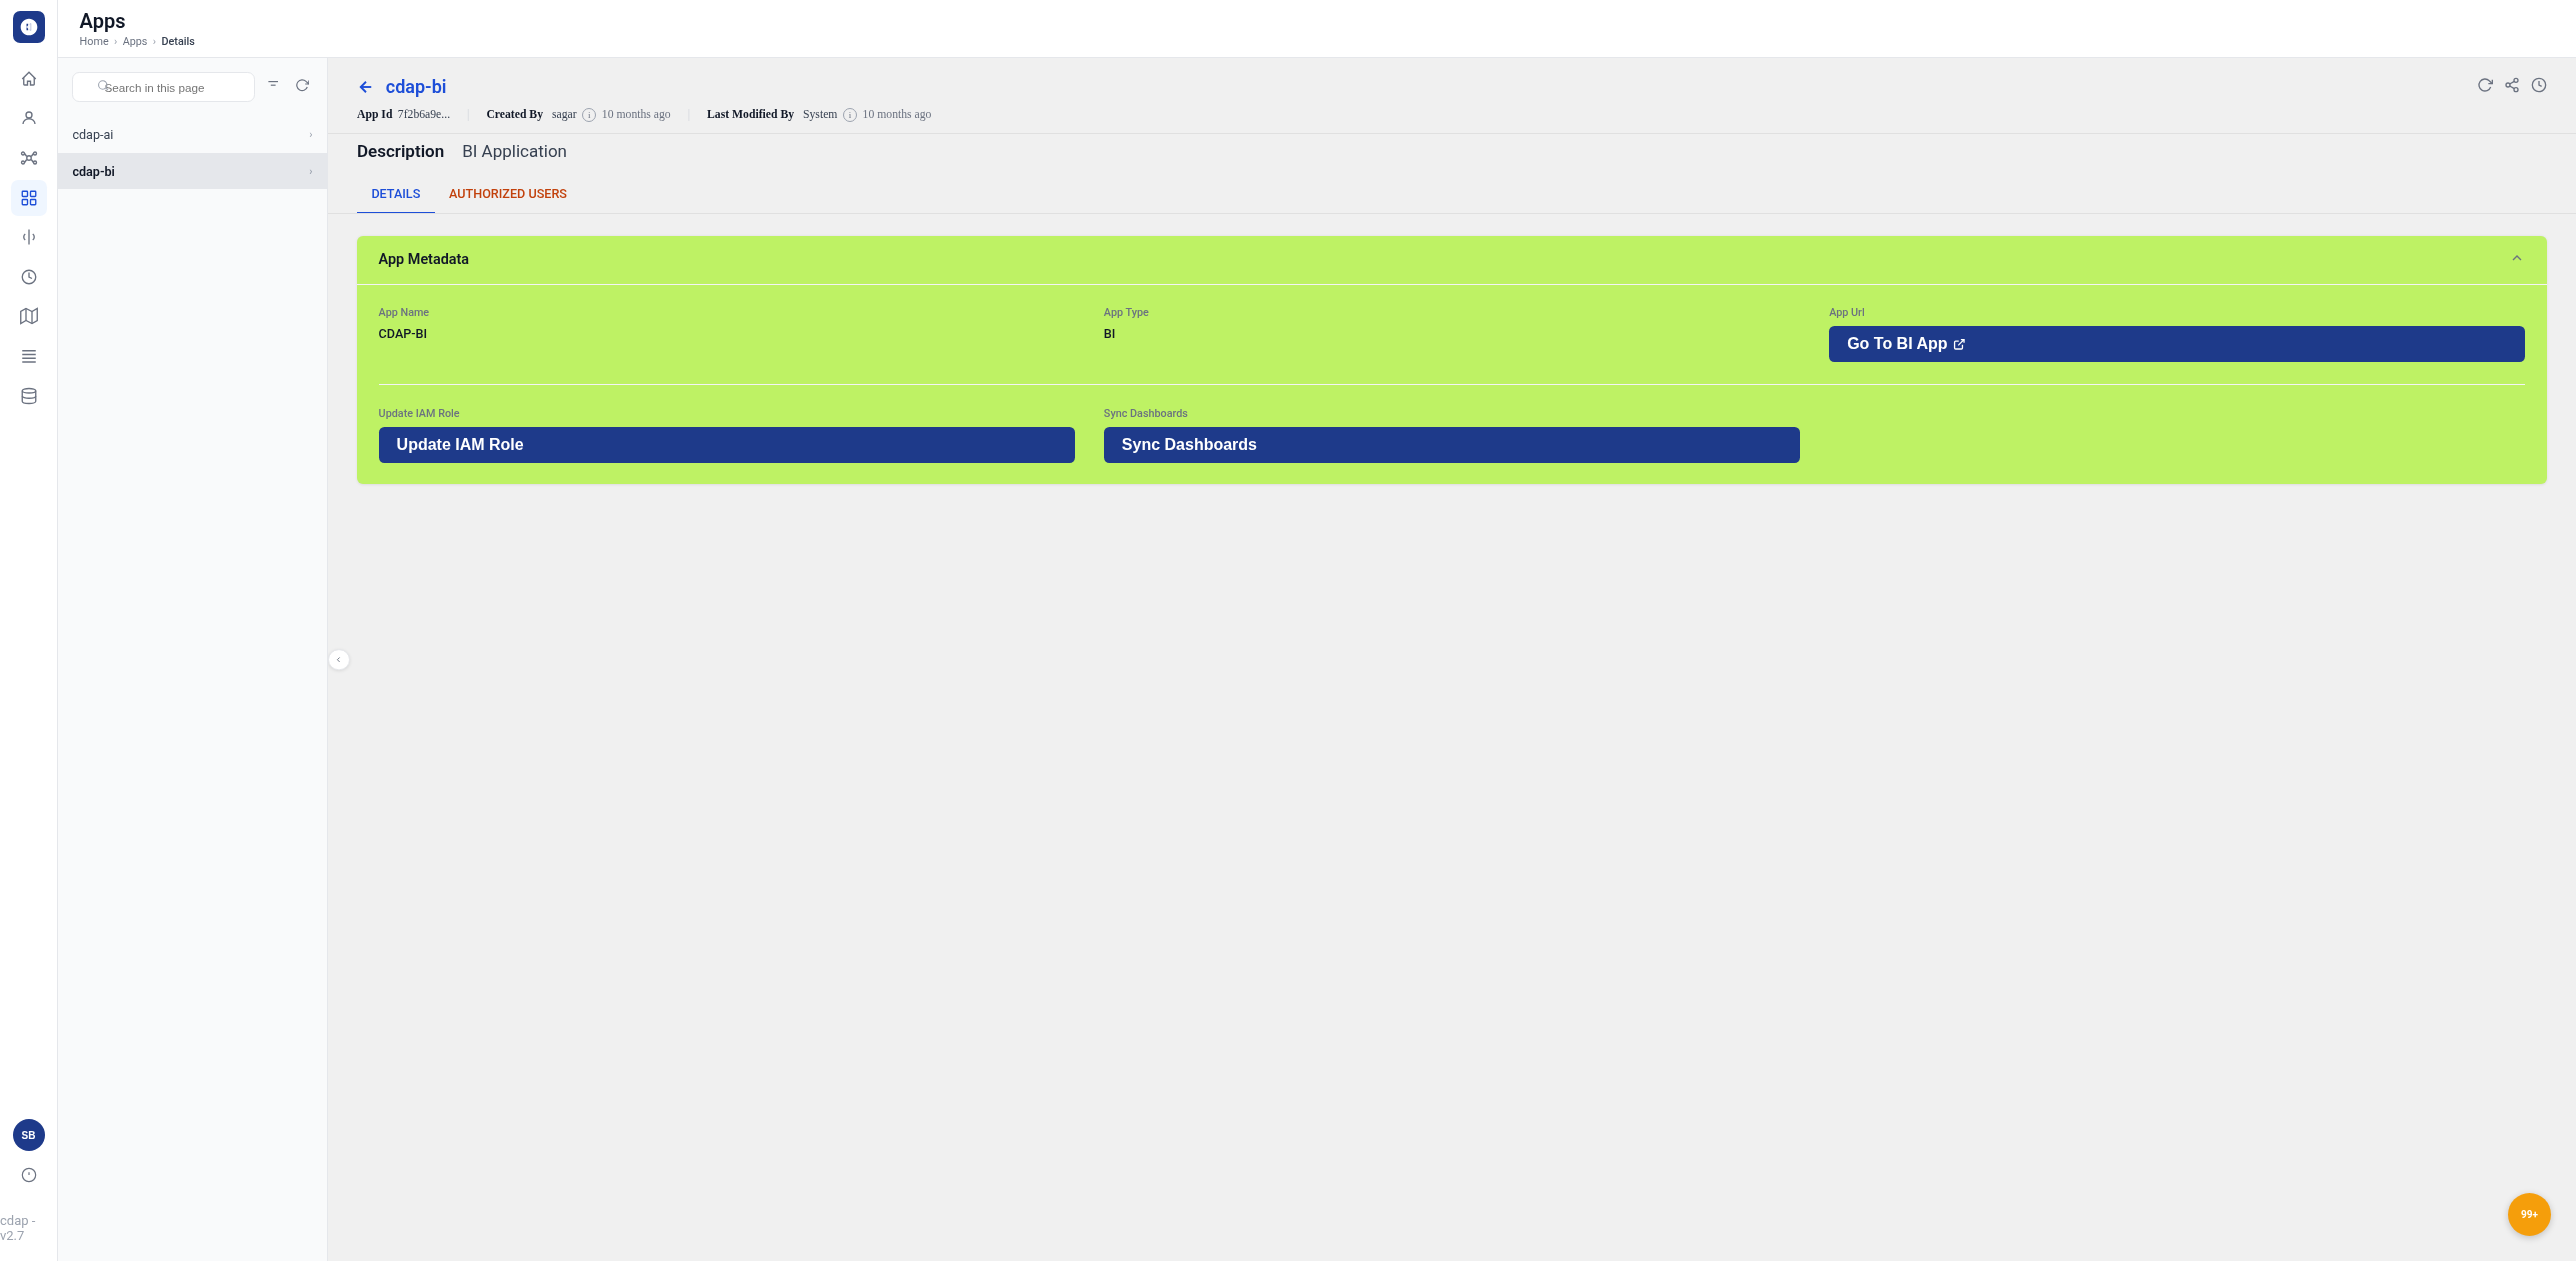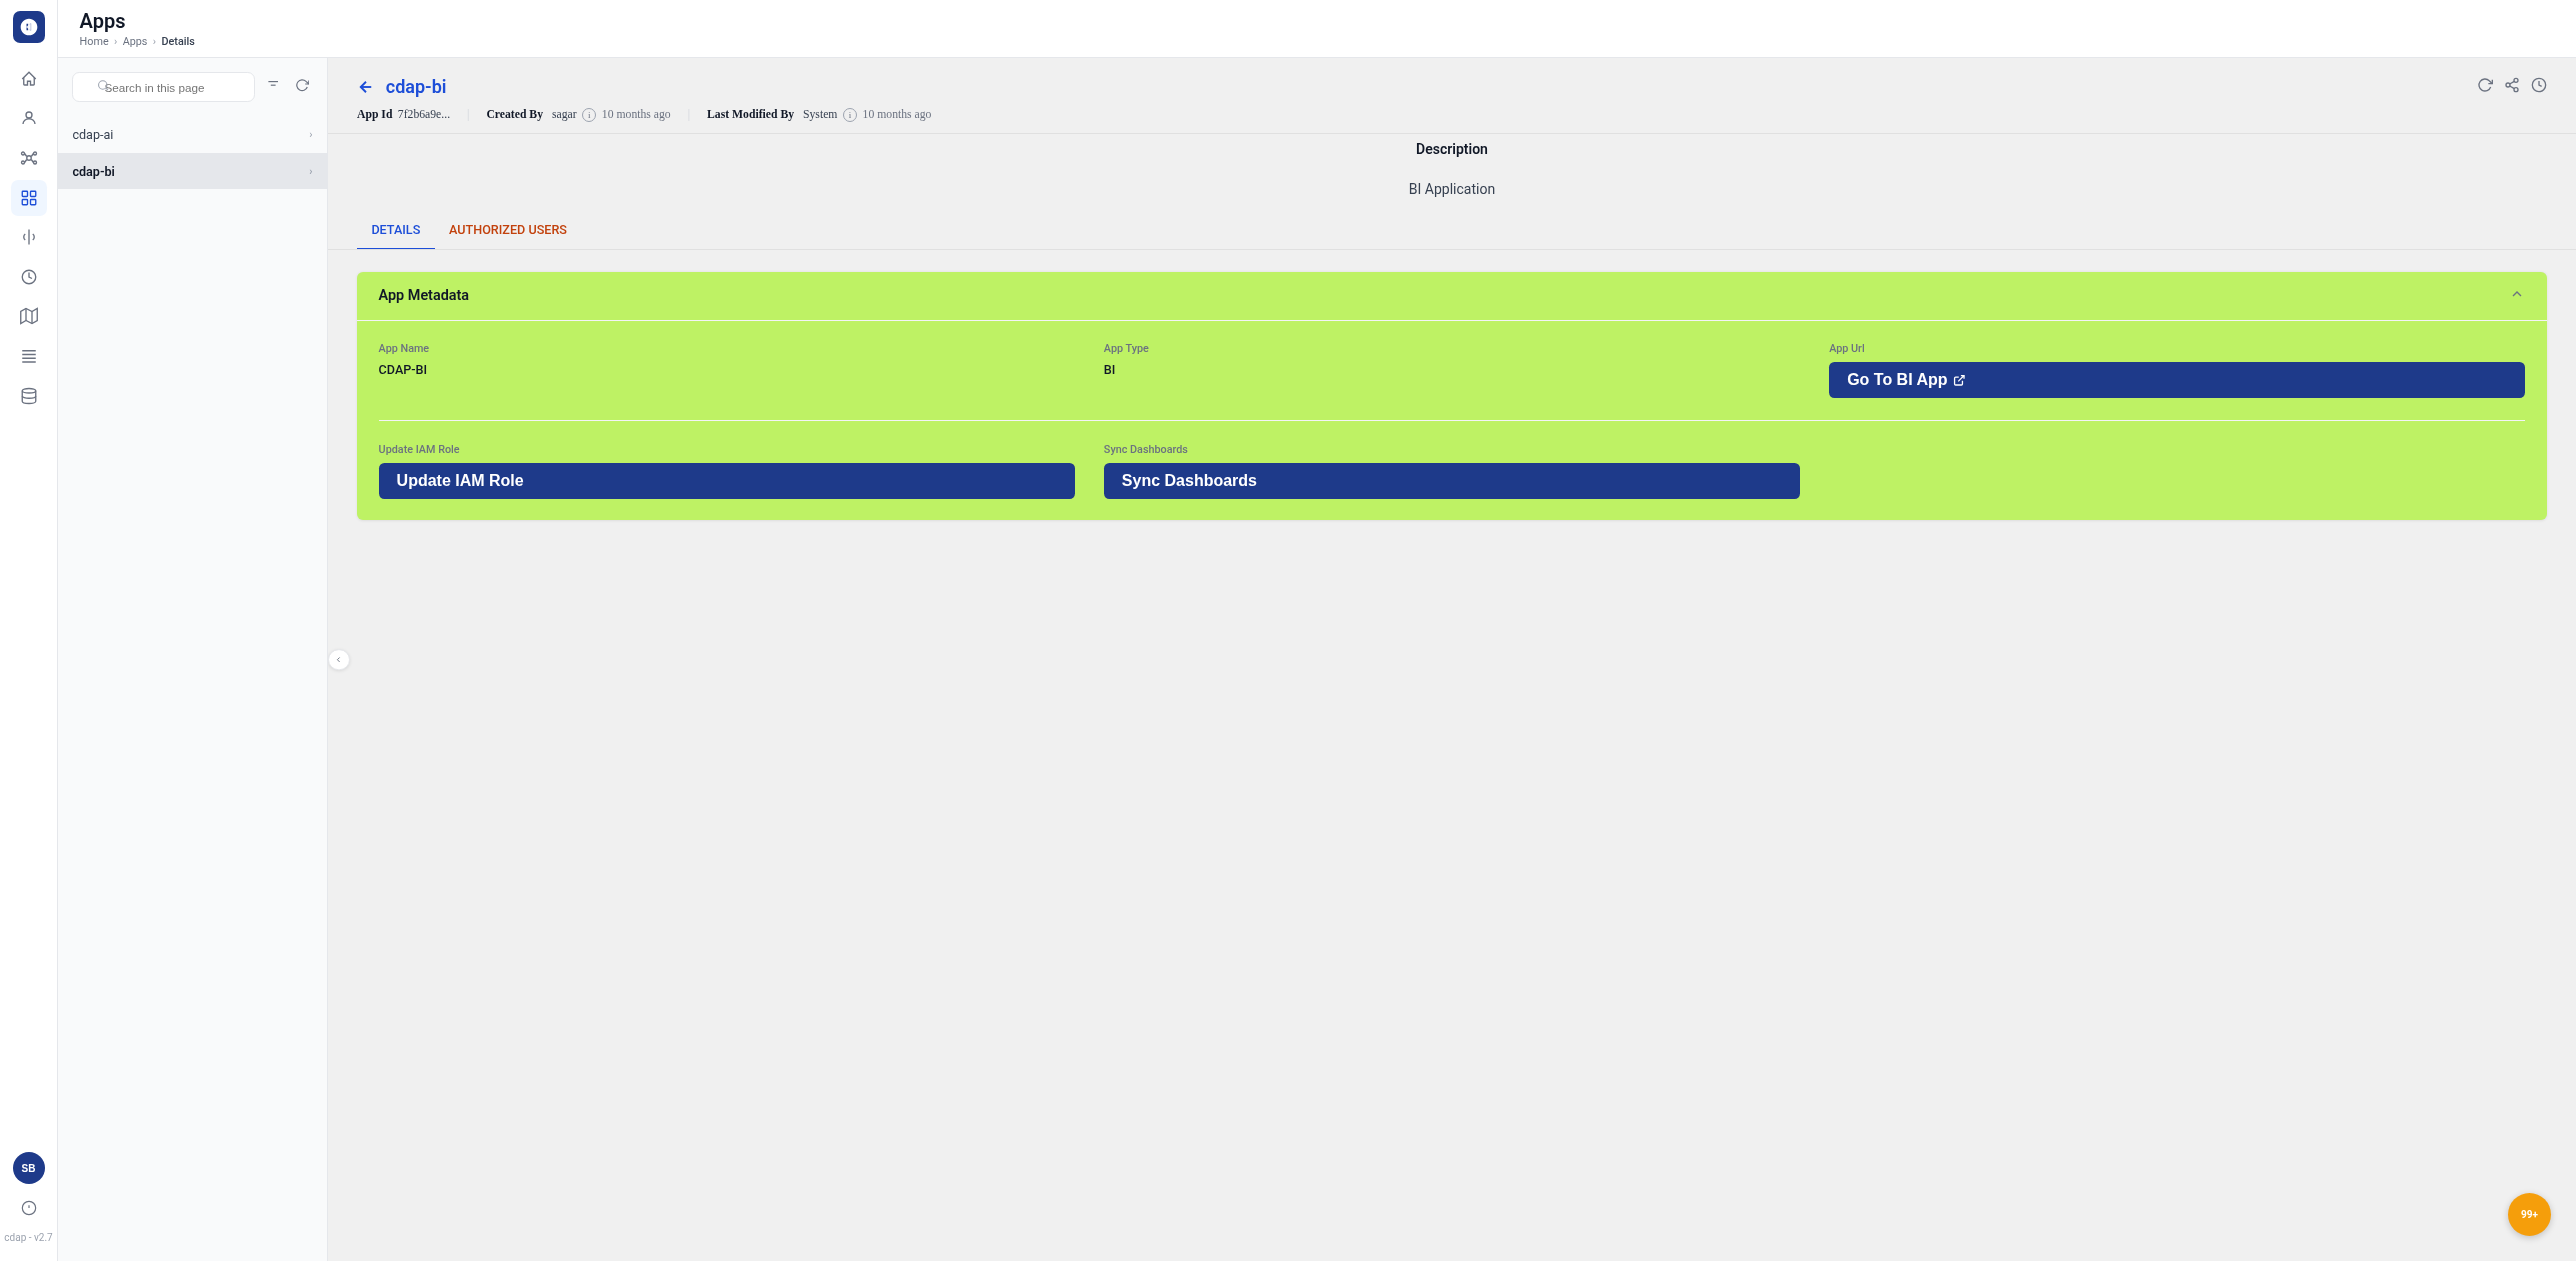--- a/index.html
+++ b/index.html
@@ -37,21 +37,21 @@
     }
     .nav-icon-btn.active { background: #eff6ff; color: #1d4ed8; }
     .bottom-icons { display: flex; flex-direction: column; align-items: center; gap: 5.4px; padding-bottom: 7.2px; }
     .avatar-btn {
       width: 32px; height: 32px; border-radius: 50%;
       background: #1e3a8a; color: #fff;
       display: flex; align-items: center; justify-content: center;
       font-size: 10px; font-weight: 600; cursor: pointer;
       border: none;
     }
-    .version-text { font-size: 10px; color: #9ca3af; margin-top: 1px; }
+    .version-text { font-size: 13px; color: #9ca3af; margin-top: 15px; }
 
     
     .main-layout { display: flex; flex-direction: column; flex: 1; overflow: hidden; }
 
     
     .top-header {
       background: #fff;
       border-bottom: 0.9px solid #e5e7eb;
       padding: 0 21.6px;
       height: 58px;
@@ -146,21 +146,21 @@
       font-size: 11.7px;
       color: #374151;
       border-bottom: 0.9px solid #e0e0e0;
       font-family: Liberation Serif, serif;
     }
     .meta-item { display: flex; align-items: center; gap: 5.4px; }
     .meta-label { font-weight: 600; color: #111827; }
     .meta-sep { color: #d1d5db; }
     .info-icon { width: 14.4px; height: 14.4px; border-radius: 50%; border: 0.9px solid #9ca3af; display: inline-flex; align-items: center; justify-content: center; font-size: 9px; color: #6b7280; cursor: default; }
 
-    .detail-desc { padding: 7.2px 29px 14.4px 29px; font-size: 14px; color: #374151; display: flex; gap: 24px; align-items: center; flex-direction: column; }
+    .detail-desc { padding: 7.2px 29px 14.4px 29px; font-size: 17px; color: #374151; display: flex; gap: 18px; align-items: center; }
     .desc-label { font-weight: 600; color: #111827; }
 
     
     .tabs-bar { padding: 0 29px; background: #f0f0f0; border-bottom: 0.9px solid #e0e0e0; display: flex; gap: 0; }
     .tab-item {
       padding: 10.8px 14.4px;
       font-size: 12.6px;
       cursor: pointer;
       color: #c2410c;
       border-bottom: 1.8px solid transparent;

